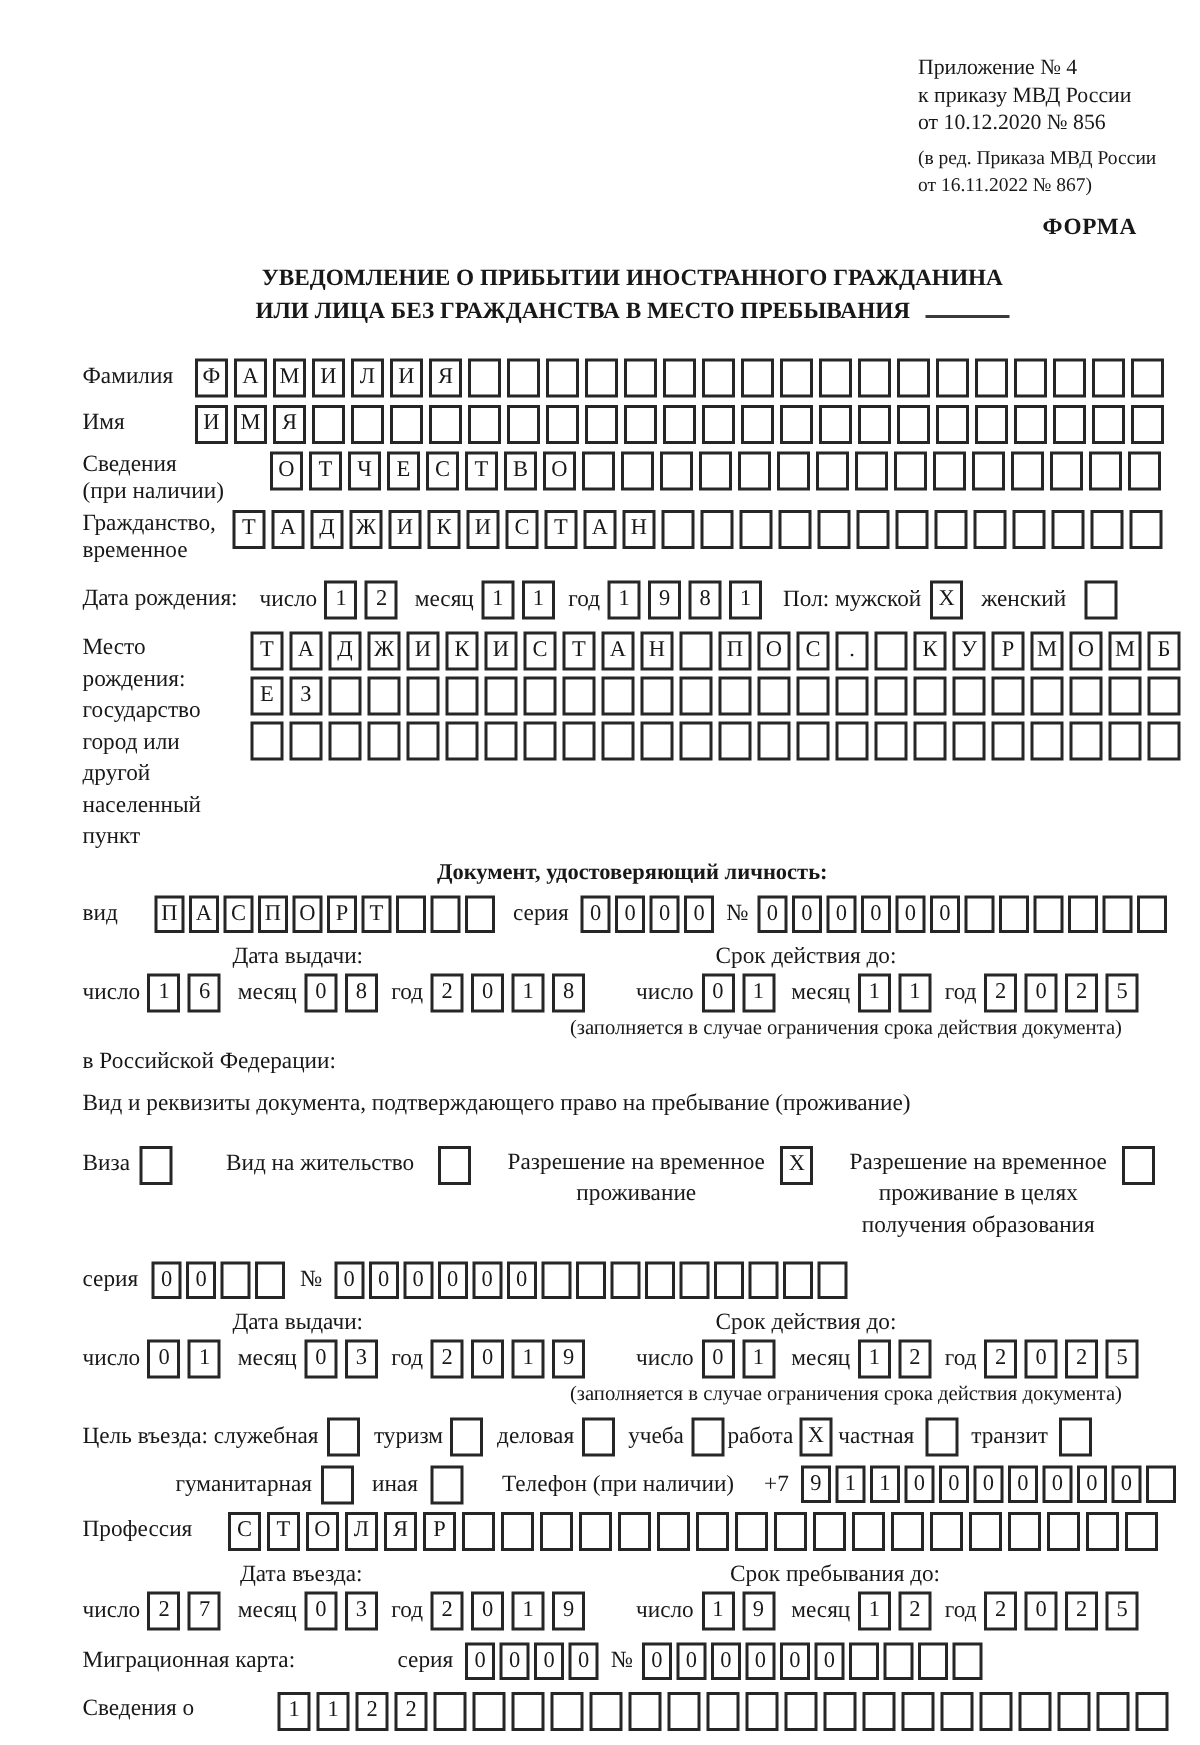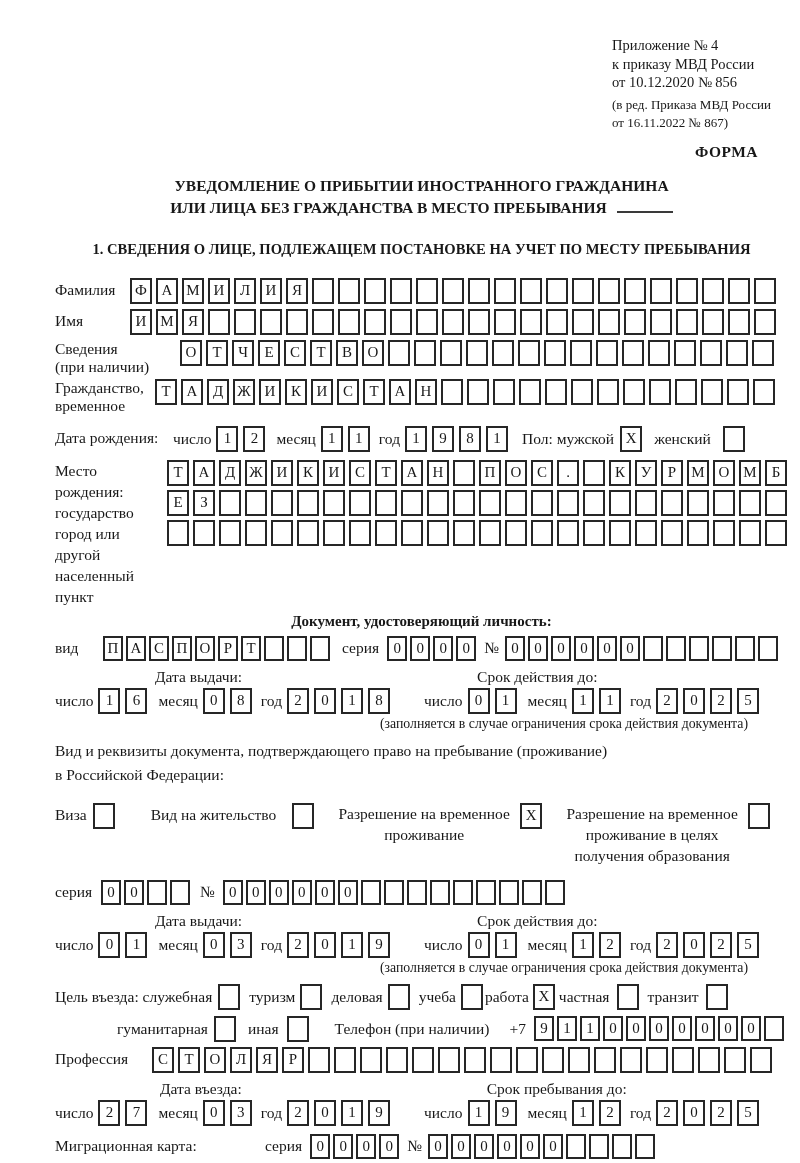--- a/index.html
+++ b/index.html
@@ -44,21 +44,20 @@
     <div class="small">от 16.11.2022 № 867)</div>
   </div>
 
   <div class="forma">ФОРМА</div>
 
   <div class="title">
     <div>УВЕДОМЛЕНИЕ О ПРИБЫТИИ ИНОСТРАННОГО ГРАЖДАНИНА</div>
     <div><span>ИЛИ ЛИЦА БЕЗ ГРАЖДАНСТВА В МЕСТО ПРЕБЫВАНИЯ</span><span class="blank"></span></div>
   </div>
 
-  <div class="section">1. СВЕДЕНИЯ О ЛИЦЕ, ПОДЛЕЖАЩЕМ ПОСТАНОВКЕ НА УЧЕТ ПО МЕСТУ ПРЕБЫВАНИЯ</div>
 
   <div class="row" style="margin-top:20px;">
     <span class="lbl" style="width:75px;">Фамилия</span>
     <span class="cells">
         <span class="cell">Ф</span>
         <span class="cell">А</span>
         <span class="cell">М</span>
         <span class="cell">И</span>
         <span class="cell">Л</span>
         <span class="cell">И</span>
@@ -371,22 +370,22 @@
           <span class="cell">2</span>
           <span class="cell">0</span>
           <span class="cell">2</span>
           <span class="cell">5</span>
         </span>
     </span>
   </div>
 
   <div class="note">(заполняется в случае ограничения срока действия документа)</div>
 
+  <div style="margin-top:6px;">в Российской Федерации:</div>
   <div style="margin-top:10px;">Вид и реквизиты документа, подтверждающего право на пребывание (проживание)</div>
-  <div style="margin-top:6px;">в Российской Федерации:</div>
 
   <div class="row top" style="margin-top:19px;">
     <span style="padding-top:3px;">Виза</span>
     <span class="cb" style="margin-left:6px;"></span>
     <span style="margin-left:36px;padding-top:3px;">Вид на жительство</span>
     <span class="cb" style="margin-left:16px;"></span>
     <span class="ctr" style="margin-left:24px;width:172px;">
       <span>Разрешение на временное</span><br>
       <span>проживание</span>
     </span>

